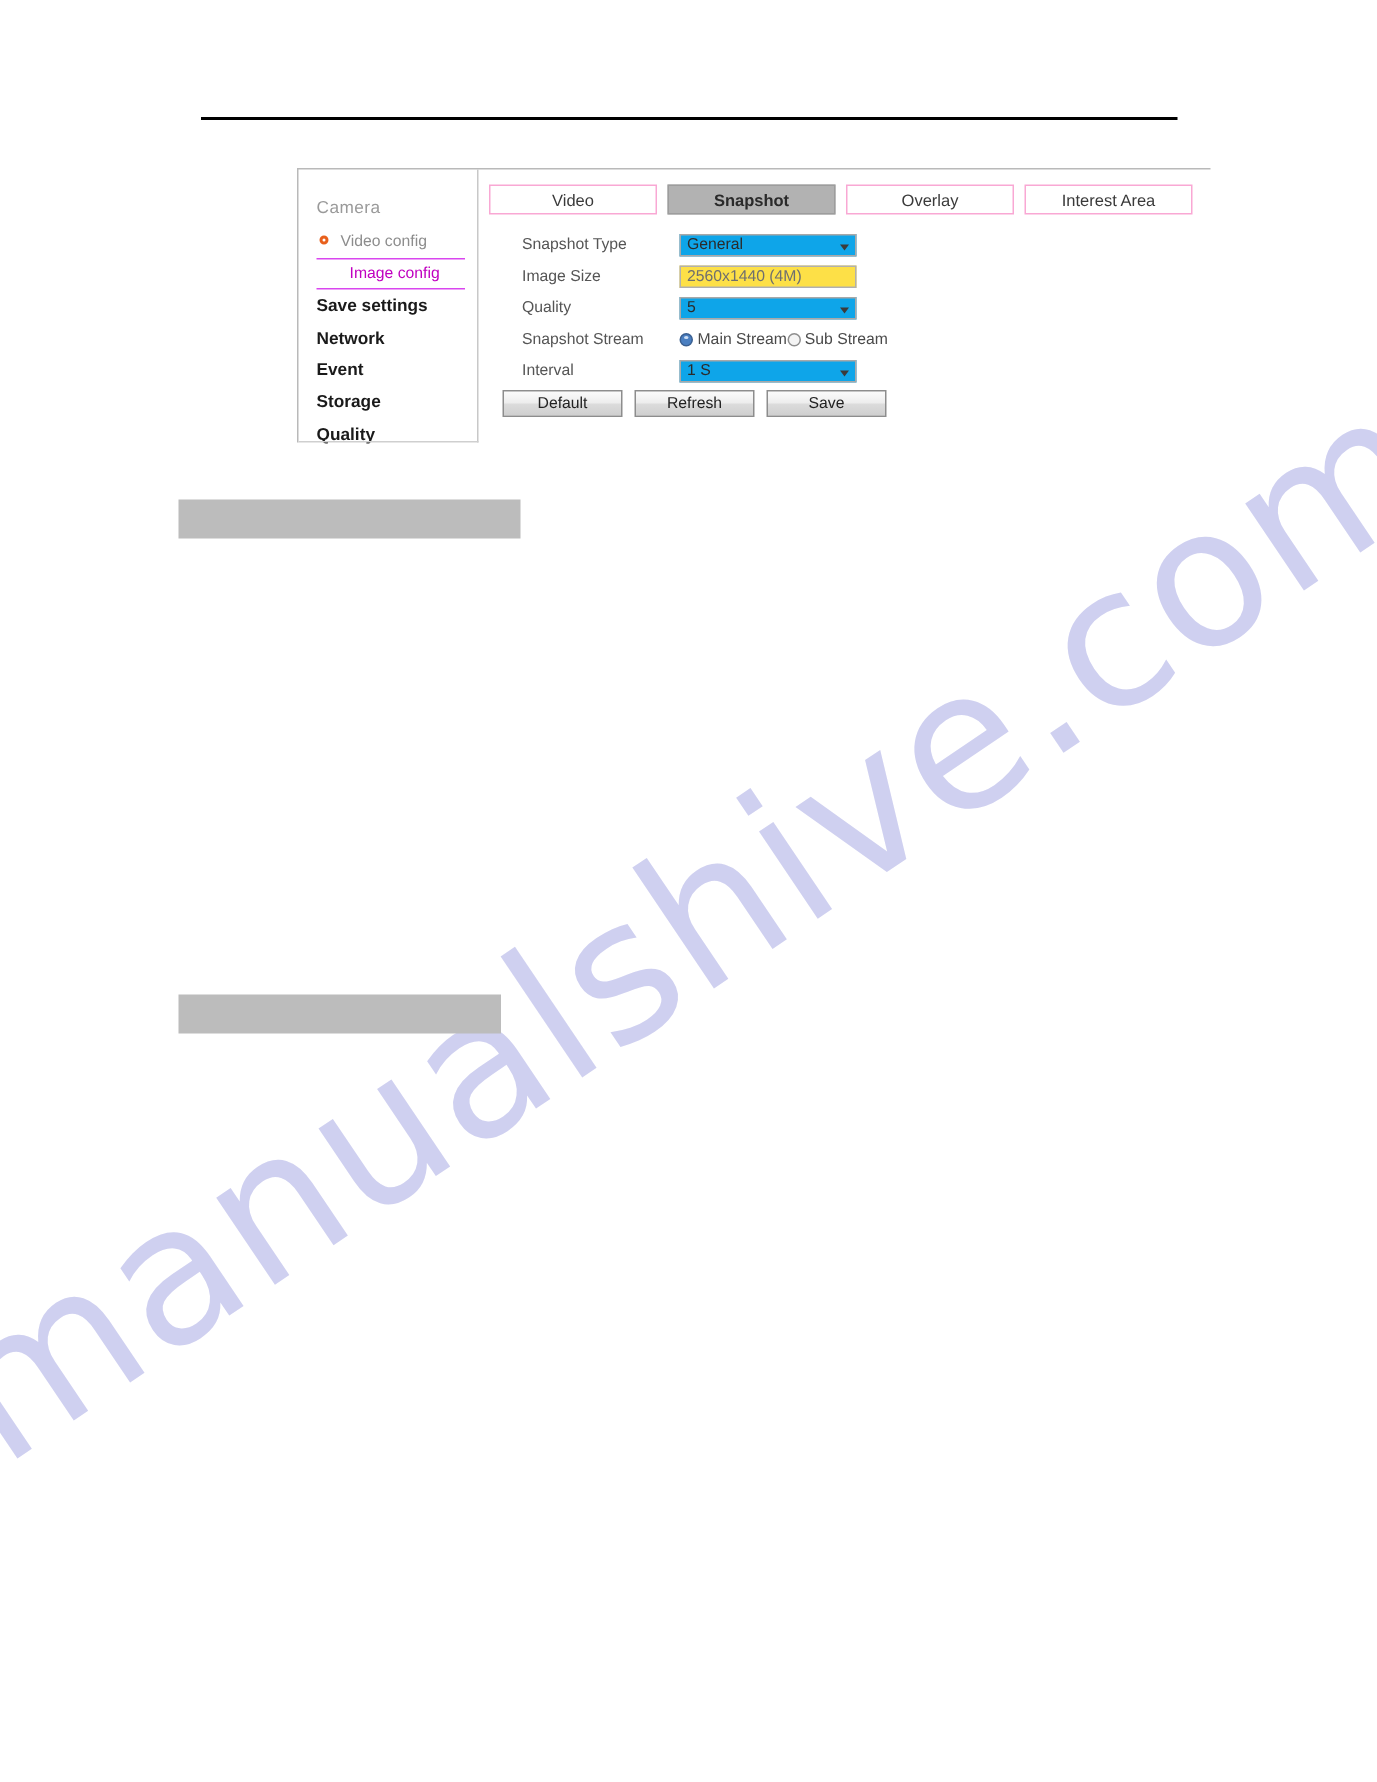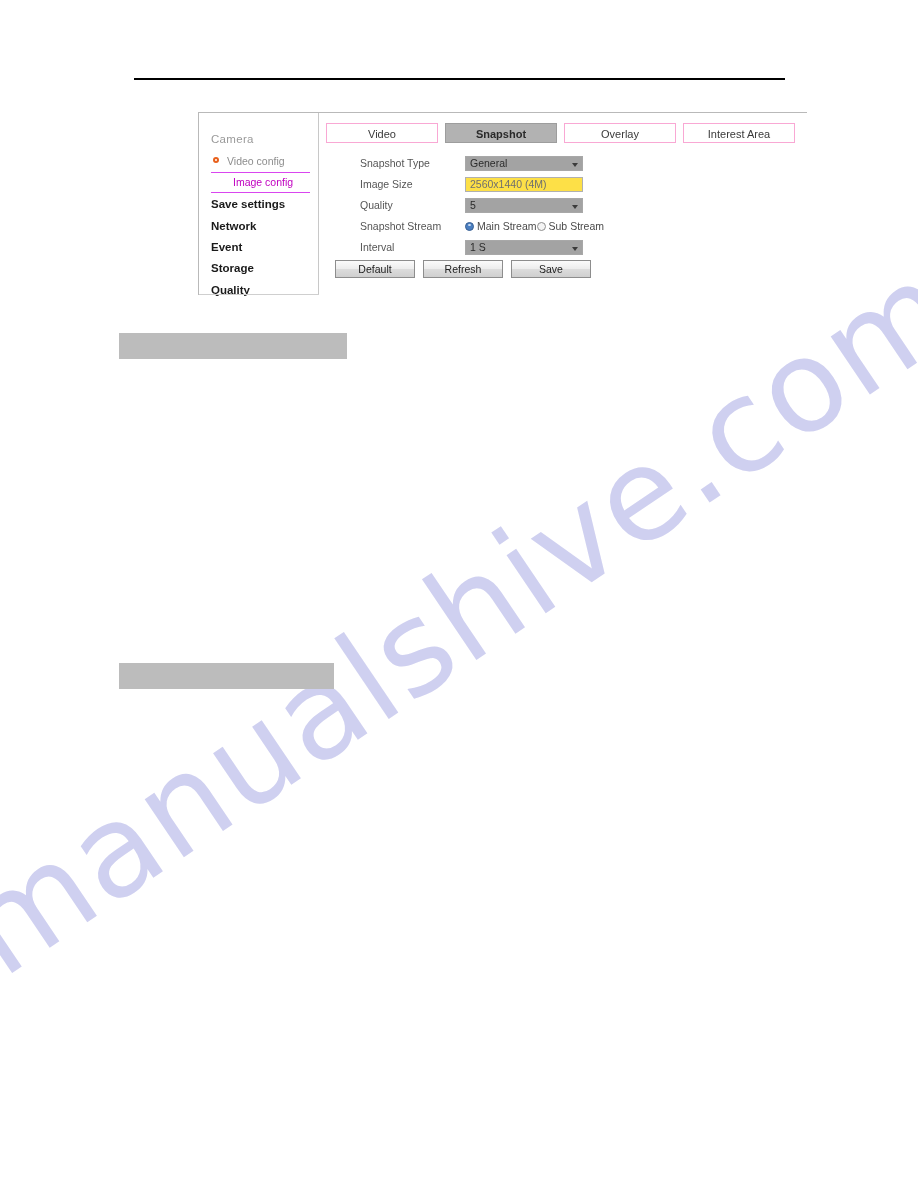--- a/index.html
+++ b/index.html
@@ -172,40 +172,40 @@
   .tab.active {
     background: #b2b2b2;
     color: #2a2a2a;
     font-weight: bold;
     border-color: #9d9d9d;
   }
 
   
   .form {
     position: absolute;
-    left: 40px;
+    left: 28px;
     top: 40px;
   }
   .form-row {
     display: flex;
     align-items: center;
     height: 20px;
     margin-bottom: 1px;
   }
   .form-label {
     width: 105px;
     font-size: 10.5px;
     color: #555555;
   }
   .field {
     width: 118px;
     height: 15px;
     box-sizing: border-box;
     border: 1px solid #a8a8a8;
-    background: #a3a3a3;
+    background: #0ea5e9;
     font-size: 10.5px;
     color: #2b2b2b;
     padding: 0 14px 0 4px;
     line-height: 13px;
     position: relative;
     cursor: pointer;
   }
   .field.disabled {
     background: #fde047;
     color: #6f6f6f;

